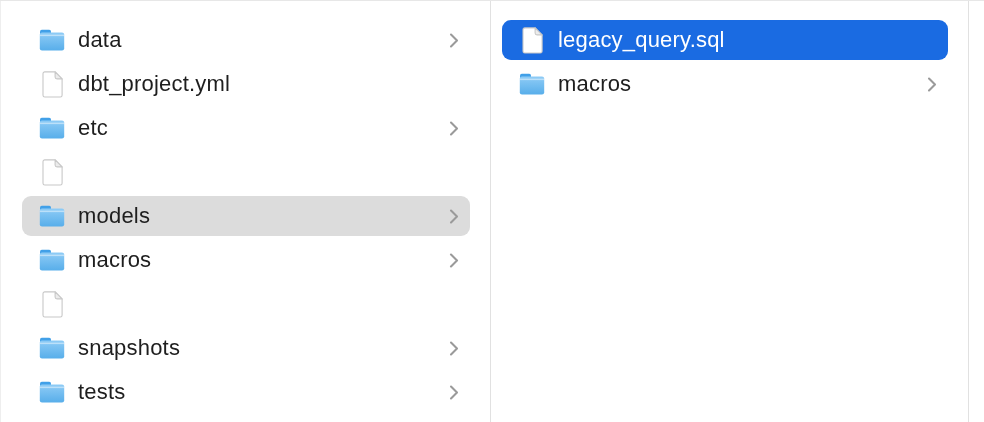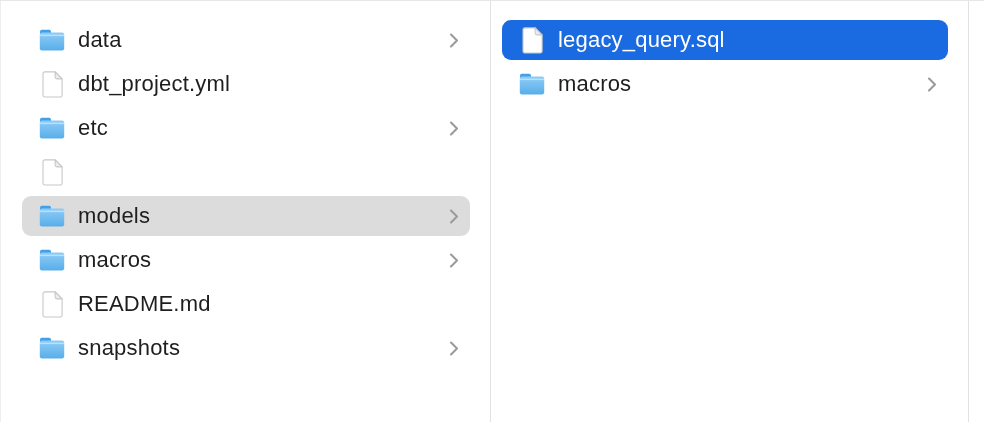--- a/index.html
+++ b/index.html
@@ -199,21 +199,20 @@
       <div class="row sel-none">
     <span class="icon-box">
 
       <span style="display:flex">
         <svg viewBox="0 0 21 27" width="21" height="27">
           <path d="M2.8 0.9 H13.1 L20.1 7.9 V24.2 C20.1 25.2 19.3 26 18.3 26 H2.8 C1.8 26 1 25.2 1 24.2 V2.7 C1 1.7 1.8 0.9 2.8 0.9 Z" fill="#ffffff" stroke="#c8c8c8" stroke-width="1.1"></path>
           <path d="M13.1 0.9 V6 C13.1 7.05 13.95 7.9 15 7.9 H20.1 Z" fill="#ececec" stroke="#c8c8c8" stroke-width="1.1" stroke-linejoin="round"></path>
         </svg>
       </span>
     </span>
-    <span class="label">README.md</span>
     <span class="chevron" style="visibility: hidden;">
       <svg viewBox="0 0 10 17" width="10" height="17">
         <polyline points="2,2.5 8,8.5 2,14.5" fill="none" stroke="#9a9a9a" stroke-width="2.1" stroke-linecap="round" stroke-linejoin="round"></polyline>
       </svg>
     </span>
   </div>
       <div class="row sel-none">
     <span class="icon-box">
       <span style="display:flex">
         <svg viewBox="0 0 26 22" width="26" height="22">
@@ -224,20 +223,44 @@
             </linearGradient>
           </defs>
           <rect x="1" y="0.8" width="11" height="8" rx="1.8" fill="#41a0e8"></rect>
           <rect x="0.8" y="3.4" width="24.4" height="18" rx="2.2" fill="url(#fgrad)"></rect>
           <rect x="0.8" y="5.6" width="24.4" height="1.5" fill="rgba(255,255,255,0.45)"></rect>
         </svg>
       </span>
 
     </span>
     <span class="label">snapshots</span>
+    <span class="chevron" style="visibility: visible;">
+      <svg viewBox="0 0 10 17" width="10" height="17">
+        <polyline points="2,2.5 8,8.5 2,14.5" fill="none" stroke="#9a9a9a" stroke-width="2.1" stroke-linecap="round" stroke-linejoin="round"></polyline>
+      </svg>
+    </span>
+  </div>
+      <div class="row sel-none">
+    <span class="icon-box">
+      <span style="display:flex">
+        <svg viewBox="0 0 26 22" width="26" height="22">
+          <defs>
+            <linearGradient id="fgrad" x1="0" y1="0" x2="0" y2="1">
+              <stop offset="0" stop-color="#8fccf6"></stop>
+              <stop offset="1" stop-color="#58aeea"></stop>
+            </linearGradient>
+          </defs>
+          <rect x="1" y="0.8" width="11" height="8" rx="1.8" fill="#41a0e8"></rect>
+          <rect x="0.8" y="3.4" width="24.4" height="18" rx="2.2" fill="url(#fgrad)"></rect>
+          <rect x="0.8" y="5.6" width="24.4" height="1.5" fill="rgba(255,255,255,0.45)"></rect>
+        </svg>
+      </span>
+
+    </span>
+    <span class="label">tests</span>
     <span class="chevron" style="visibility: visible;">
       <svg viewBox="0 0 10 17" width="10" height="17">
         <polyline points="2,2.5 8,8.5 2,14.5" fill="none" stroke="#9a9a9a" stroke-width="2.1" stroke-linecap="round" stroke-linejoin="round"></polyline>
       </svg>
     </span>
   </div>
     </div>
   <div class="column column-2">
       <div class="row sel-active">
     <span class="icon-box">

